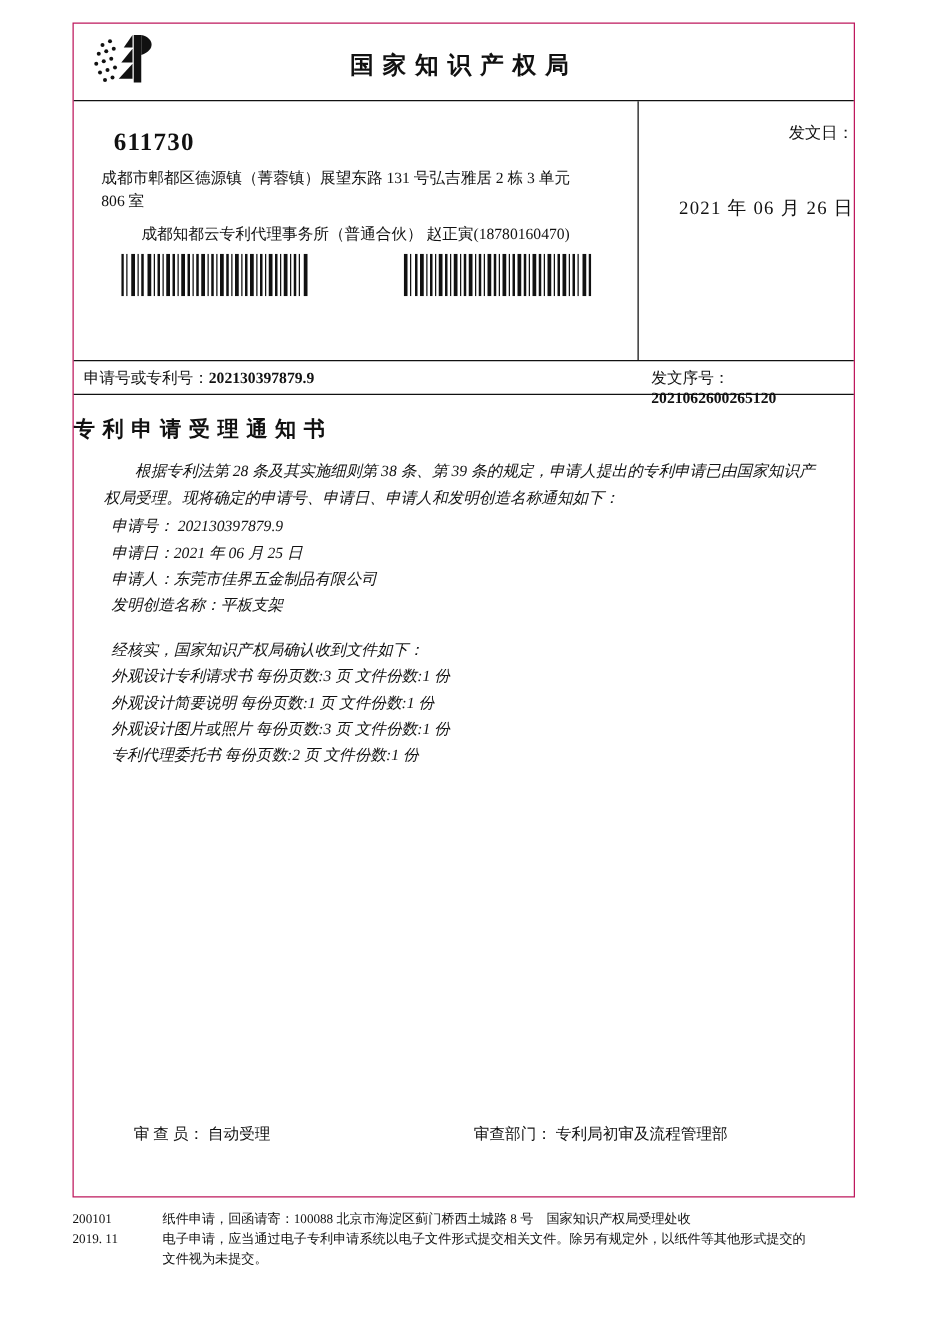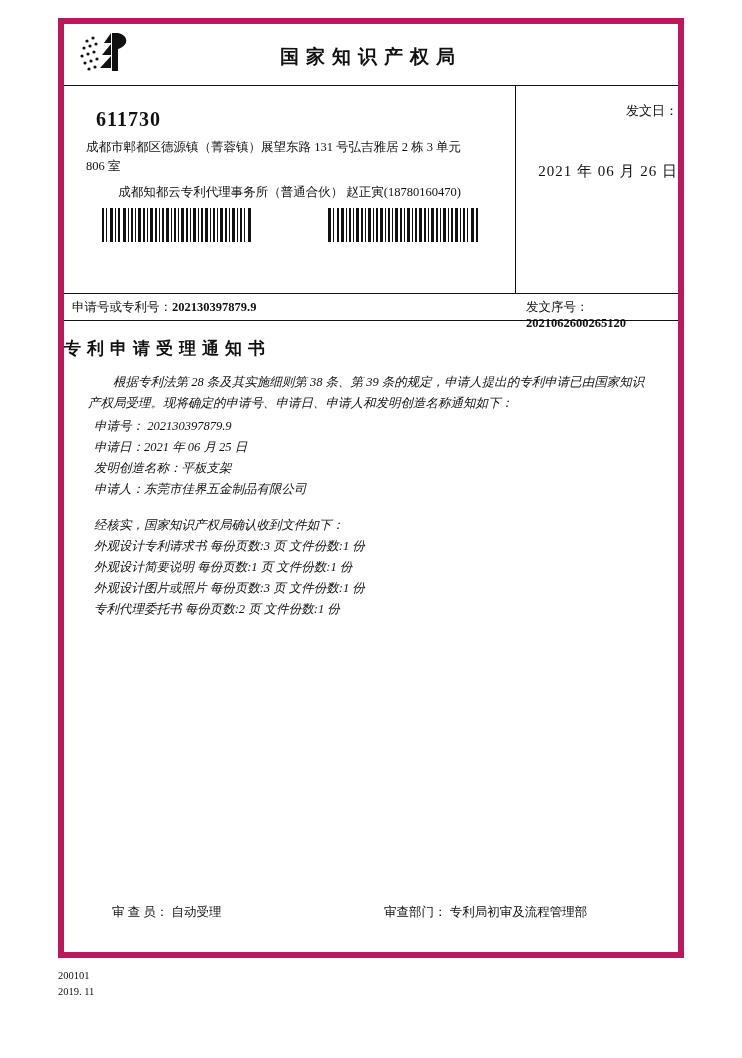--- a/index.html
+++ b/index.html
@@ -20,21 +20,21 @@
     height: 1058px;
     box-sizing: border-box;
     padding: 0;
   }
   .frame {
     position: absolute;
     left: 58px;
     top: 18px;
     width: 626px;
     height: 940px;
-    border: 6px solid #be185d;
+    border: 1px solid #be185d;
     box-sizing: border-box;
   }
   
   .header {
     position: relative;
     height: 62px;
     border-bottom: 1px solid #111;
     box-sizing: border-box;
   }
   .logo {
@@ -352,22 +352,22 @@
         <span>发文序号：</span><span class="bold">2021062600265120</span>
       </div>
     </div>
 
     <div class="doc-title">专利申请受理通知书</div>
 
     <div class="body">
       <p class="para">根据专利法第 28 条及其实施细则第 38 条、第 39 条的规定，申请人提出的专利申请已由国家知识产权局受理。现将确定的申请号、申请日、申请人和发明创造名称通知如下：</p>
       <p class="kv">申请号： 202130397879.9</p>
       <p class="kv">申请日：2021 年 06 月 25 日</p>
+      <p class="kv">申请人：东莞市佳界五金制品有限公司</p>
       <p class="kv">发明创造名称：平板支架</p>
-      <p class="kv">申请人：东莞市佳界五金制品有限公司</p>
       <div class="gap-lg"></div>
       <p class="kv">经核实，国家知识产权局确认收到文件如下：</p>
       <p class="kv">外观设计专利请求书 每份页数:3 页 文件份数:1 份</p>
       <p class="kv">外观设计简要说明 每份页数:1 页 文件份数:1 份</p>
       <p class="kv">外观设计图片或照片 每份页数:3 页 文件份数:1 份</p>
       <p class="kv">专利代理委托书 每份页数:2 页 文件份数:1 份</p>
     </div>
 
 
     <div class="signers">
@@ -381,14 +381,19 @@
       </div>
     </div>
 
   </div>
 
   <div class="footer">
     <div class="footer-codes">
       <div>200101</div>
       <div>2019. 11</div>
     </div>
+    <div class="footer-text">
+      <div>纸件申请，回函请寄：100088 北京市海淀区蓟门桥西土城路 8 号　国家知识产权局受理处收</div>
+      <div>电子申请，应当通过电子专利申请系统以电子文件形式提交相关文件。除另有规定外，以纸件等其他形式提交的</div>
+      <div>文件视为未提交。</div>
+    </div>
   </div>
 </div>
 
 </body></html>

